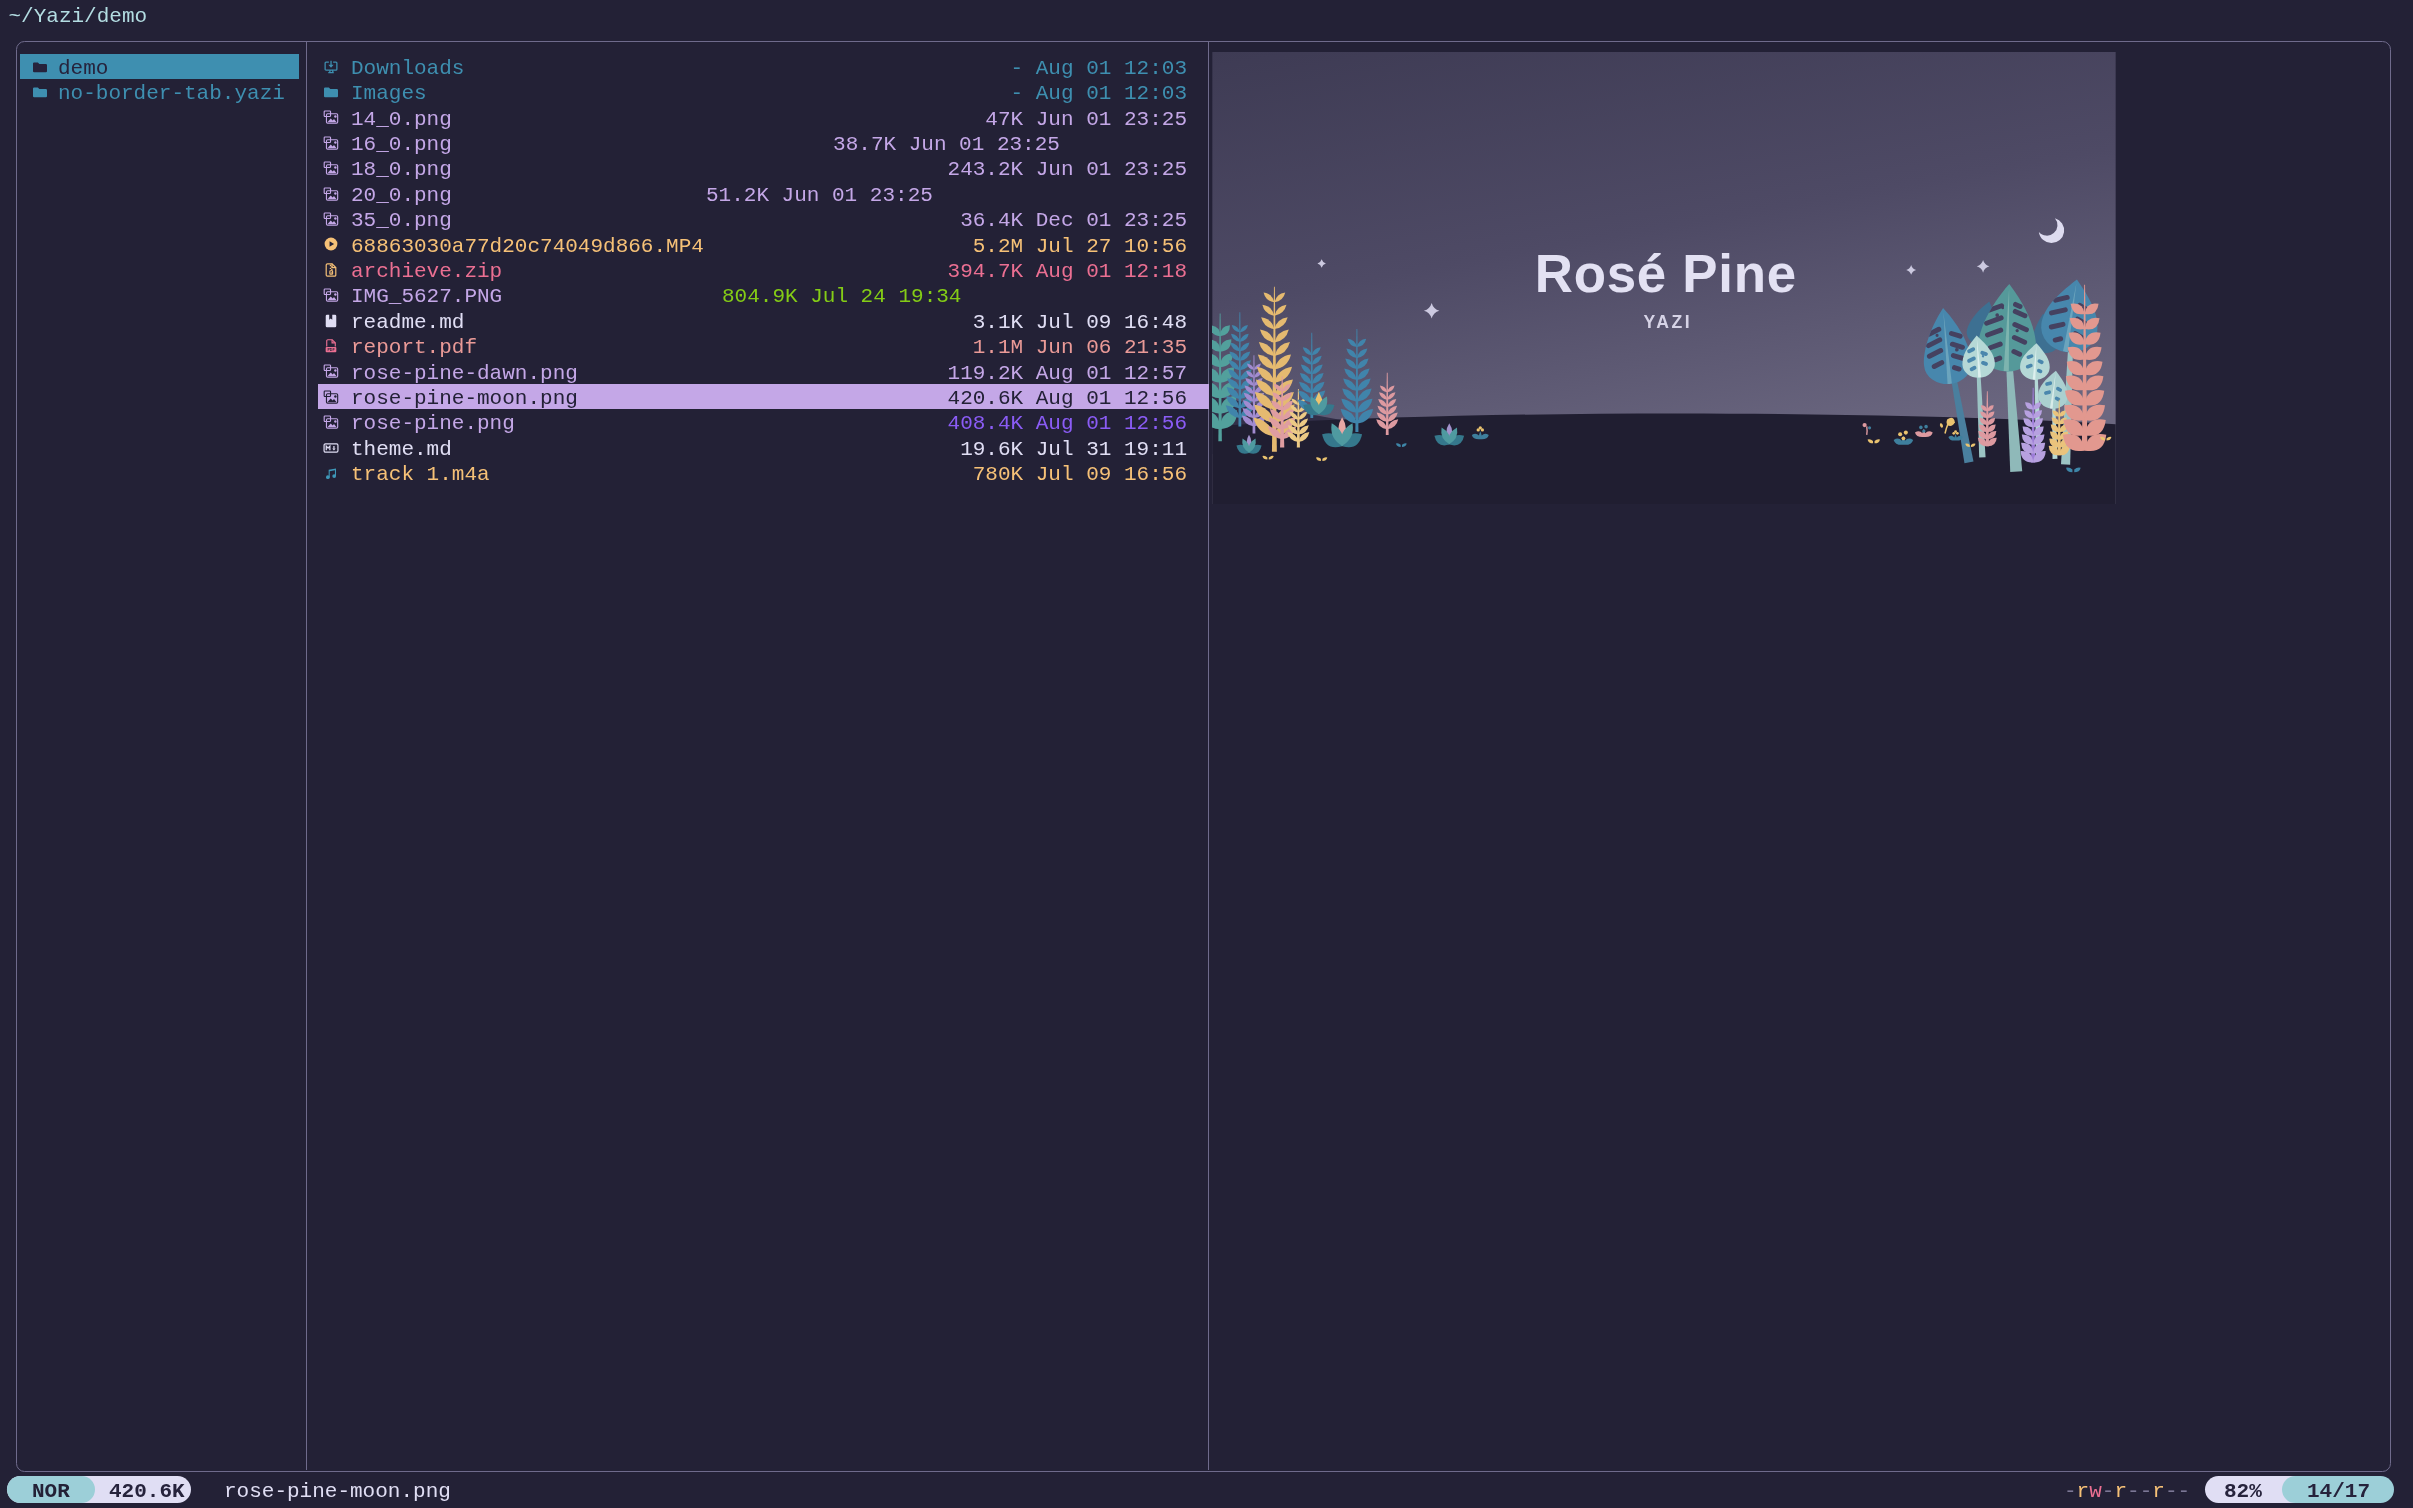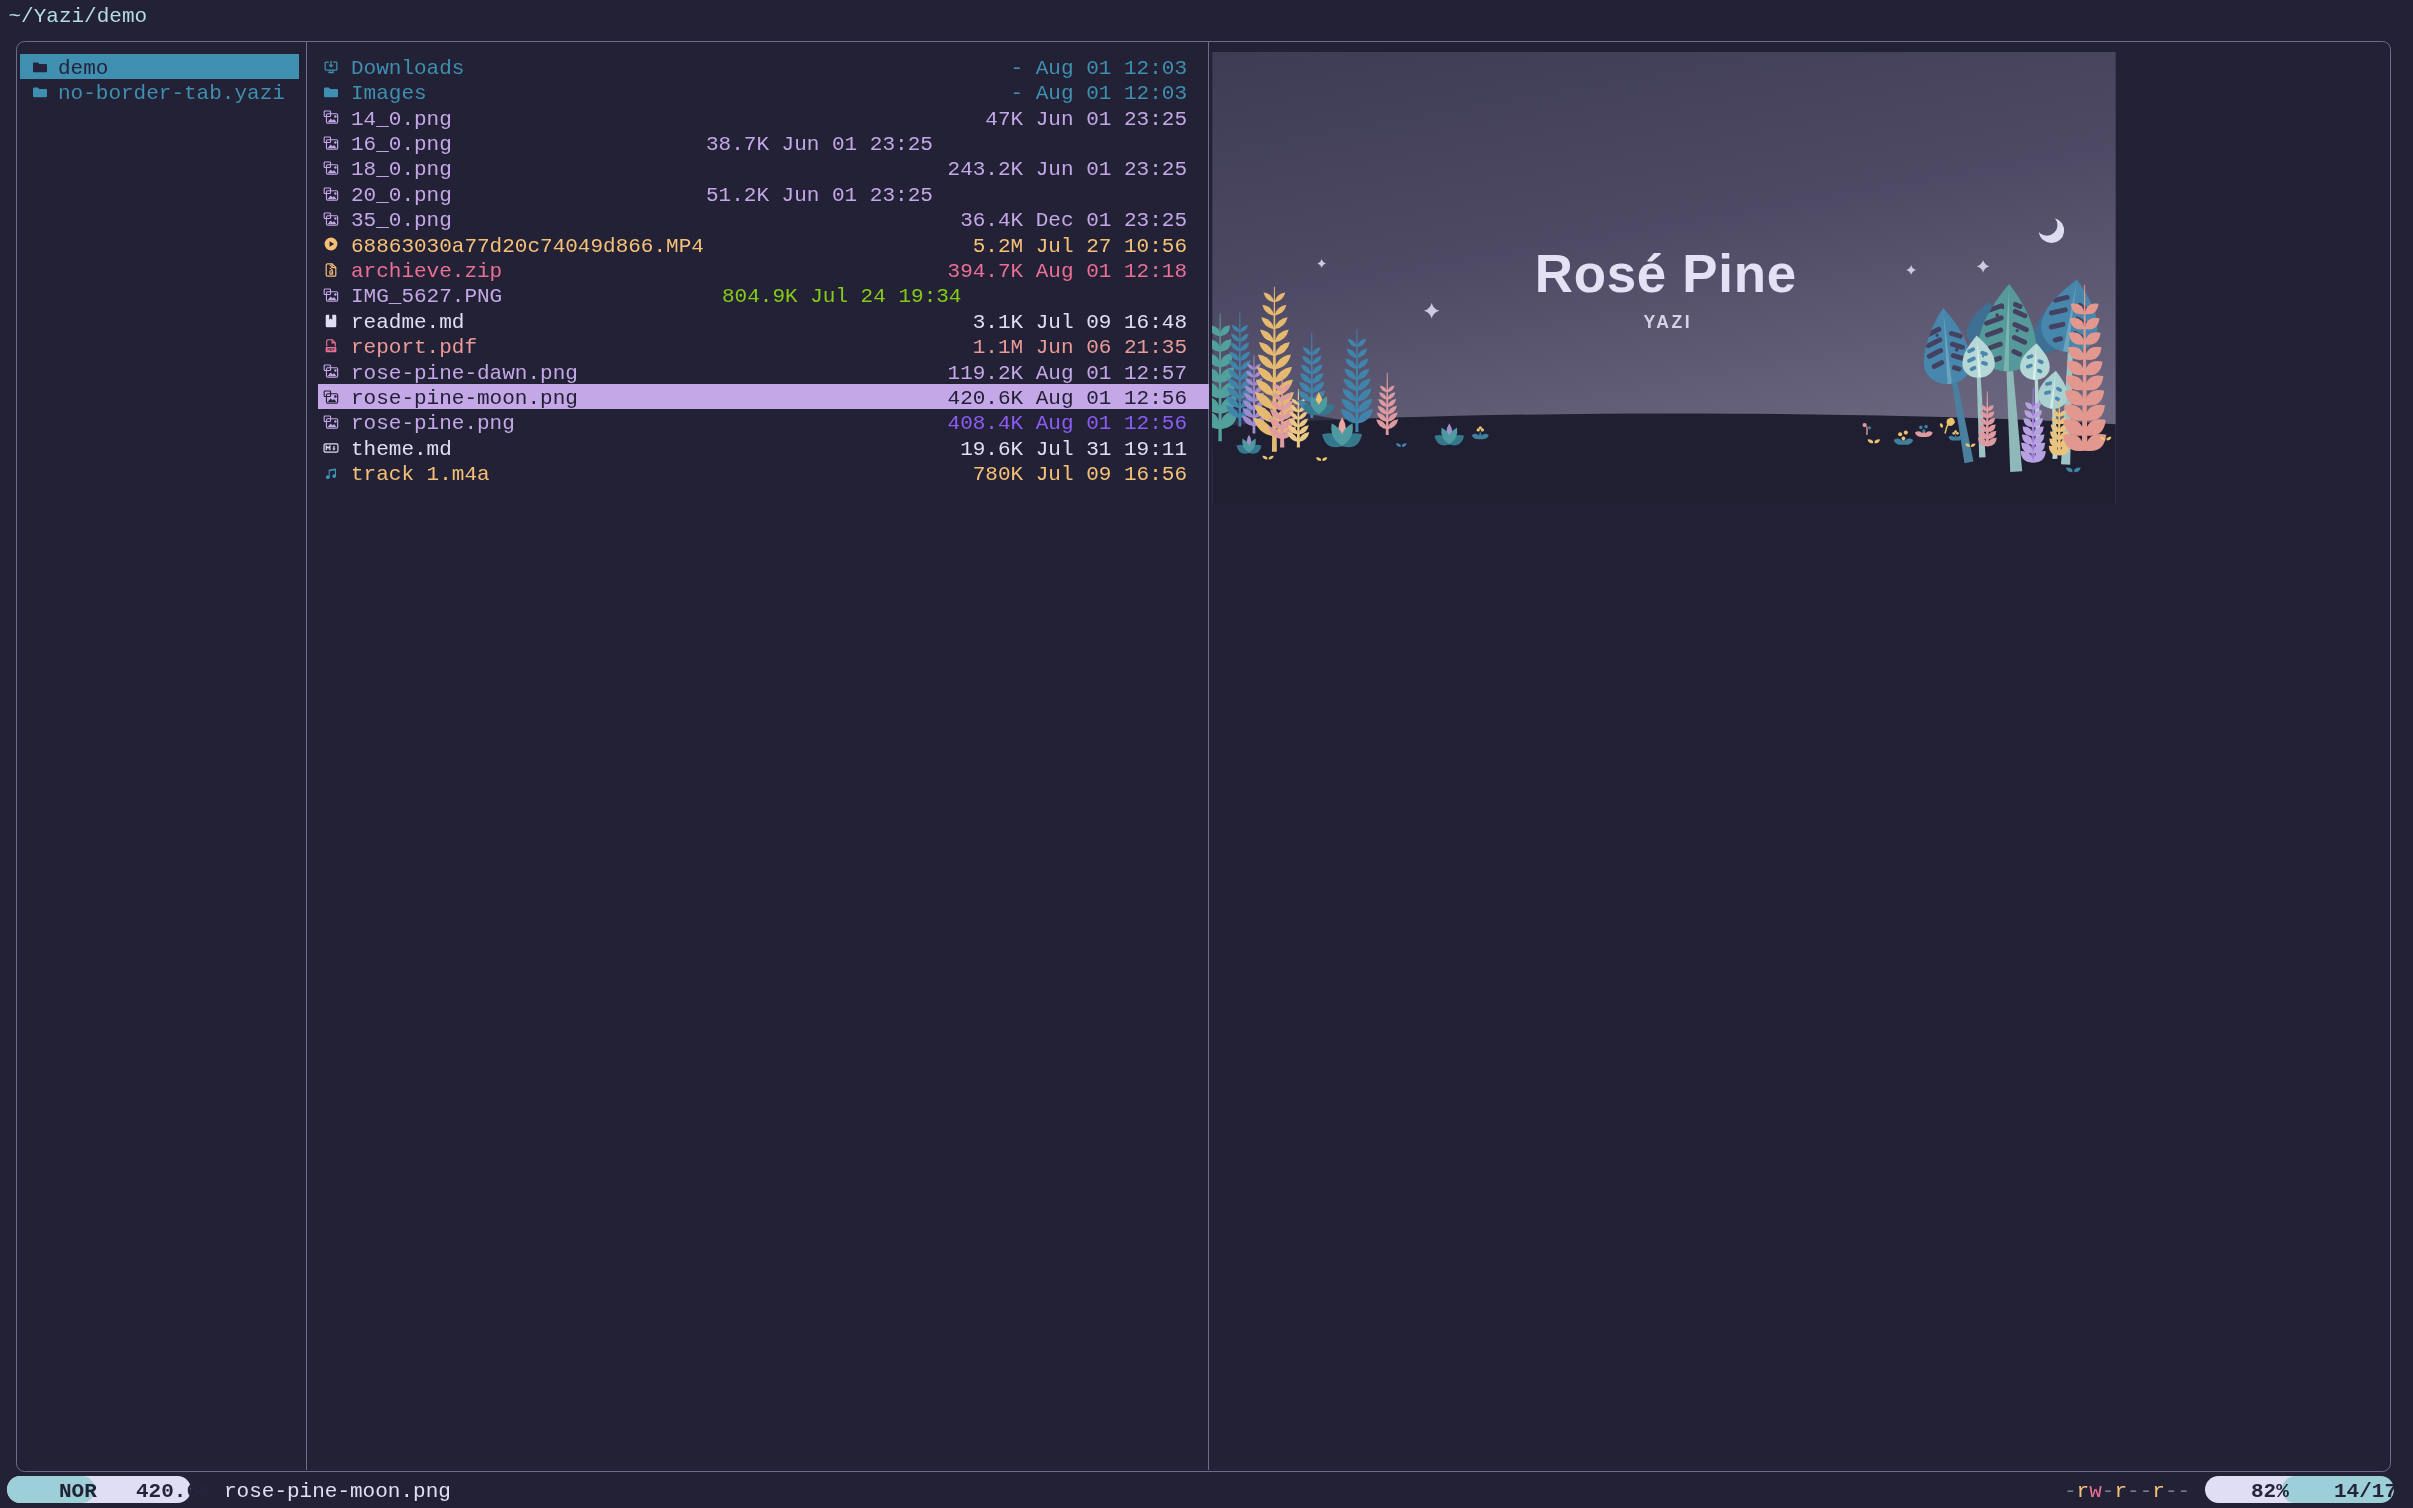--- a/index.html
+++ b/index.html
@@ -1,18 +1,18 @@
 <!DOCTYPE html>
 <html style="font-size:11.3px"><head><meta charset="utf-8">
 <style>
 * { margin:0; padding:0; box-sizing:border-box; }
 html,body { width:2413px; height:1509px; background:#232136; overflow:hidden; }
 body { font-family:"Liberation Mono", monospace; font-size:21px; position:relative; }
 .r { position:absolute; height:25.4px; line-height:26px; white-space:pre; }
-.b { font-weight:bold;margin-left:27px; }
+.b { font-weight:bold; }
 </style></head>
 <body>
 <div class="r" style="left:8.5px;top:4.2px;color:#b3dde2">~/Yazi/demo</div>
 
 <div style="position:absolute;left:15.5px;top:41px;width:2375px;height:1431px;border:1.4px solid #6f6b8c;border-radius:8.5px"></div>
 <div style="position:absolute;left:306px;top:42px;width:1.4px;height:1428px;background:#6f6b8c"></div>
 <div style="position:absolute;left:1208px;top:42px;width:1.4px;height:1428px;background:#6f6b8c"></div>
 
 <div style="position:absolute;left:20px;top:54px;width:279px;height:25.4px;background:#3e8fb0"></div>
 <svg style="position:absolute;left:32px;top:59px" width="16" height="16" viewBox="0 0 24 24" fill="#26233c">
@@ -50,21 +50,21 @@
 <div class="r" style="left:706px;top:107px;width:481px;text-align:right;color:#c4a7e7">47K Jun 01 23:25</div>
 <svg style="position:absolute;left:323px;top:135px" width="16" height="16" viewBox="0 0 24 24" fill="#c4a7e7">
     <g fill="none" stroke="#c4a7e7" stroke-width="1.7">
       <rect x="1.8" y="3" width="9.5" height="8.2" rx="1.2"></rect>
       <rect x="5.2" y="7.2" width="16.8" height="14" rx="1.7"></rect>
     </g>
     <circle cx="18.6" cy="11.2" r="1.8"></circle>
     <path d="M7 19.4l4.6-5 2.9 3 2-2.4 3.6 4.4z"></path>
   </svg>
 <div class="r" style="left:351px;top:132px;color:#c4a7e7">16_0.png</div>
-<div class="r" style="left:706px;top:132px;width:481px;text-align:left;color:#c4a7e7">38.7K Jun 01 23:25</div>
+<div class="r" style="left:706px;top:132px;width:481px;text-align:center;color:#c4a7e7">38.7K Jun 01 23:25</div>
 <svg style="position:absolute;left:323px;top:160px" width="16" height="16" viewBox="0 0 24 24" fill="#c4a7e7">
     <g fill="none" stroke="#c4a7e7" stroke-width="1.7">
       <rect x="1.8" y="3" width="9.5" height="8.2" rx="1.2"></rect>
       <rect x="5.2" y="7.2" width="16.8" height="14" rx="1.7"></rect>
     </g>
     <circle cx="18.6" cy="11.2" r="1.8"></circle>
     <path d="M7 19.4l4.6-5 2.9 3 2-2.4 3.6 4.4z"></path>
   </svg>
 <div class="r" style="left:351px;top:157px;color:#c4a7e7">18_0.png</div>
 <div class="r" style="left:706px;top:157px;width:481px;text-align:right;color:#c4a7e7">243.2K Jun 01 23:25</div>

